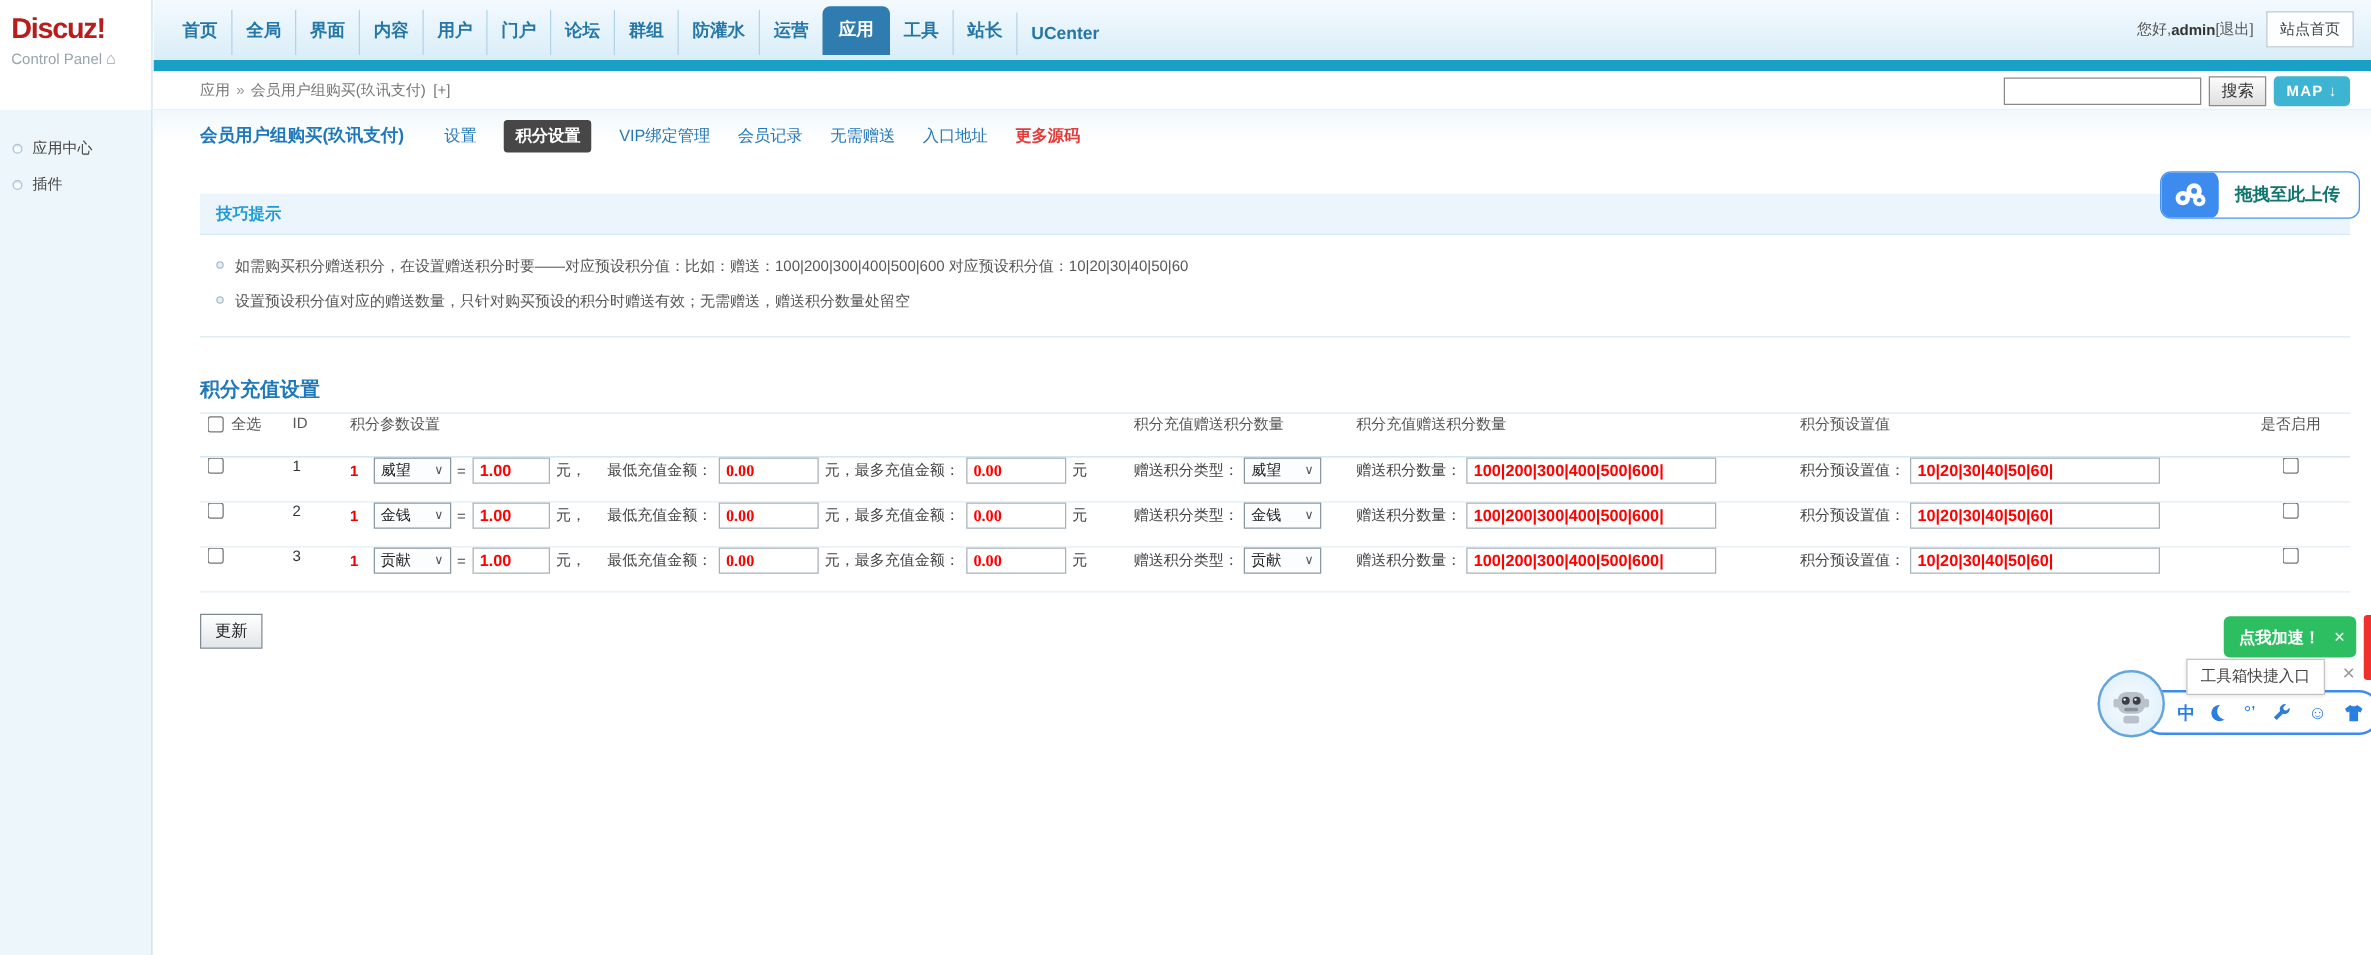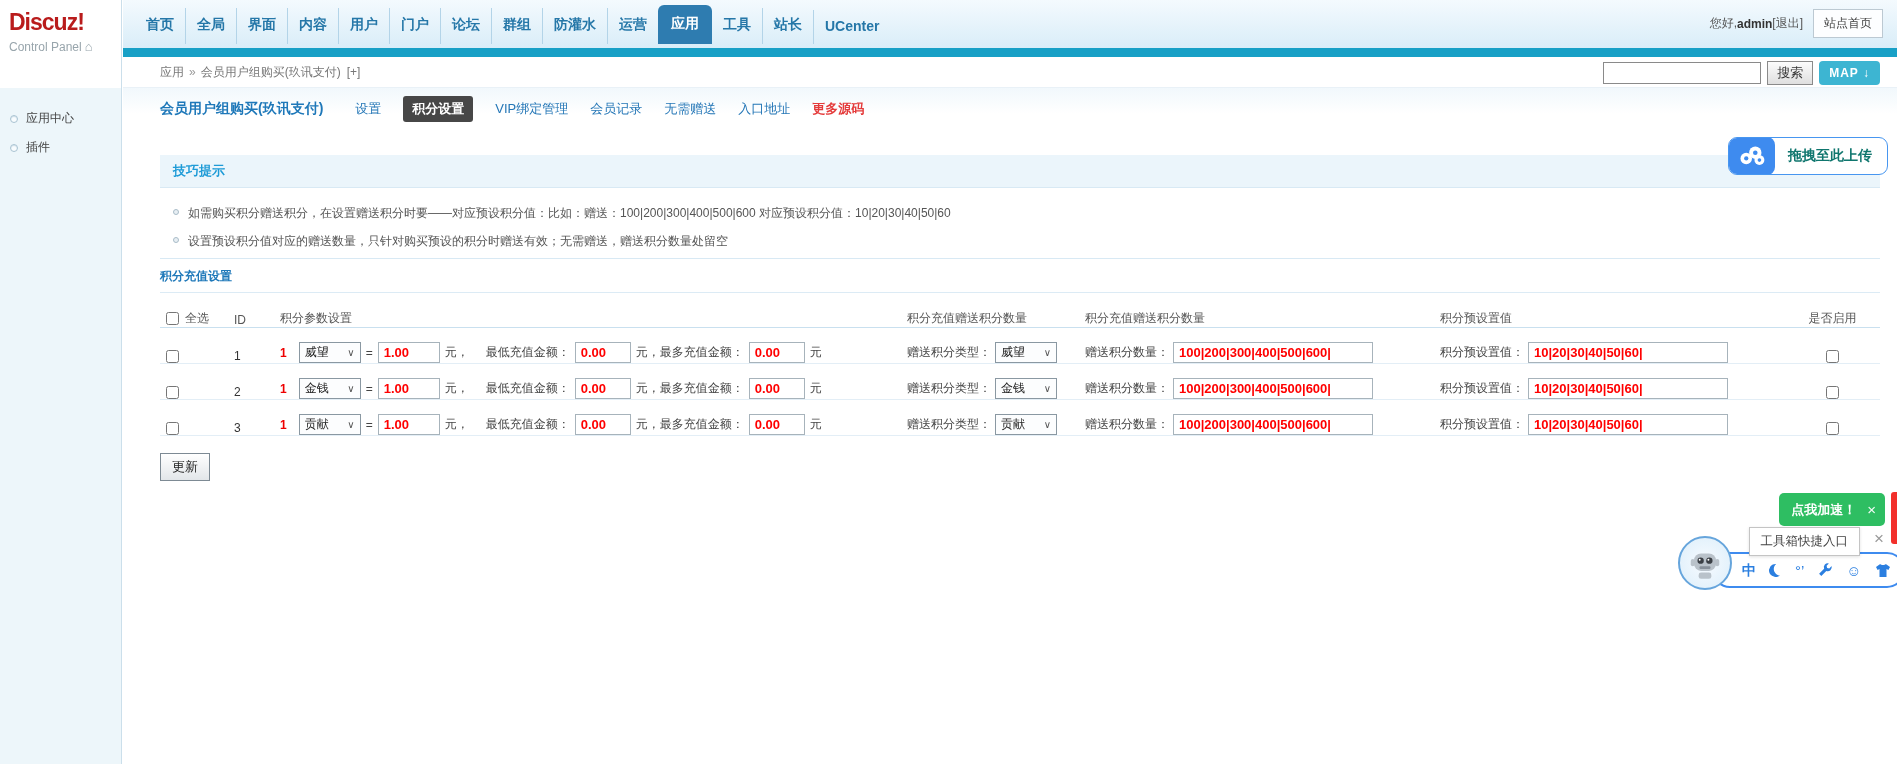--- a/index.html
+++ b/index.html
@@ -56,46 +56,46 @@
   .titlerow { padding-top:8px; display:flex; align-items:center; gap:32px; }
   .page-title { font-size:14px; color:#1E78B9; font-weight:bold; }
   .tabs { display:flex; align-items:center; gap:22px; font-size:13px; }
   .tab { color:#2577B7; cursor:pointer; }
   .tab-active { background:#474747; color:#fff; padding:4px 9px; border-radius:3px;
                 font-weight:bold; cursor:pointer; }
   .tab-red { color:#E43b3b; font-weight:bold; cursor:pointer; }
   .tipsbox { margin:33px 17px 0 0; }
   .tips-title { background:#EBF5FB; border-bottom:1px solid #D8E9F4; padding:7px 13px;
                 color:#1E9BD7; font-weight:bold; font-size:13px; }
-  .tips-body { padding:6px 13px 8px; border-bottom:1px solid #D8E9F4; color:#555; }
+  .tips-body { padding:6px 13px 19px; border-bottom:1px solid #D8E9F4; color:#555; }
   .tip-item { display:flex; align-items:flex-start; gap:9px; margin-top:11px; }
   .tip-bullet { width:6px; height:6px; border-radius:50%; border:1px solid #A9BCC8;
                 background:#E8EFF4; margin-top:4px; flex:0 0 auto; }
-  .section-title { margin:2px 17px 0 0; padding:7px 0; color:#1E78B9; font-weight:bold;
-                   font-size:12px; border-bottom:1px solid #DCEBF5; }
+  .section-title { margin:25px 17px 0 0; padding:7px 0; color:#1E78B9; font-weight:bold;
+                   font-size:16px; border-bottom:1px solid #DCEBF5; }
   
   .tbl { margin-right:17px; }
-  .row { display:flex; align-items:flex-end; }
+  .row { display:flex; align-items:flex-start; }
   .thead { height:35px; border-bottom:1px solid #C9E0EF; color:#555; }
   .trow { height:36px; border-bottom:1px solid #E3EEF6; }
   .c-check { width:74px; display:flex; align-items:center; gap:6px; padding-left:6px; }
   .c-id { width:46px; }
   .c-params { width:627px; display:flex; align-items:center; gap:5px; white-space:nowrap; }
   .c-type { width:178px; display:flex; align-items:center; gap:4px; white-space:nowrap; }
   .c-qty { width:355px; display:flex; align-items:center; gap:4px; white-space:nowrap; }
   .c-preset { width:345px; display:flex; align-items:center; gap:4px; white-space:nowrap; }
   .c-enable { width:95px; display:flex; justify-content:center; }
   .flag { color:#E00; font-weight:bold; margin-right:7px; }
   .selectbox { border:1px solid #8A98A2; background:#FCFDFE; height:21px; width:62px;
                display:inline-flex; align-items:center; justify-content:space-between;
                padding:0 5px; cursor:pointer; color:#222; }
   .sel-arrow { color:#555; font-size:10px; }
   .ipt { height:21px; border:1px solid #A7B3BB; color:#F00; font-weight:bold; font-size:13px;
          padding:0 5px; font-family:inherit; background:#fff; }
-  .w62 { width:62px; } .w56 { width:56px; } .w200 { width:200px; }
+  .w62 { width:62px; } .w56 { width:80px;font-family:Liberation Serif, serif; } .w200 { width:200px; }
   .lbl { color:#444; }
   .gap-l { margin-left:12px; }
   .update-btn { margin-top:17px; padding:4px 11px; border:1px solid #7D8A94; color:#222;
                 background:linear-gradient(#FFFFFF,#E2E6E9); font-size:13px; cursor:pointer; }
   
   .upload { position:absolute; top:137px; right:9px; height:38px; border:1px solid #4796F0;
             border-radius:9px; background:#fff; display:flex; align-items:center;
             overflow:hidden; cursor:pointer; z-index:5; }
   .upload-icon { width:46px; height:38px; background:#3E8BEF; border-radius:0 8px 8px 0;
                  display:flex; align-items:center; justify-content:center; }

